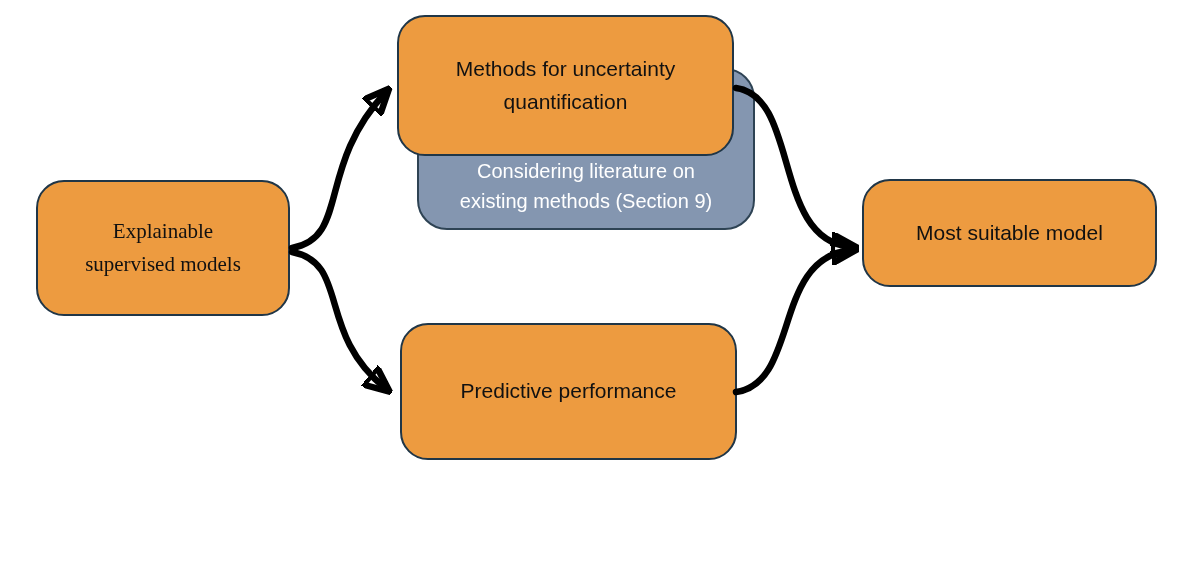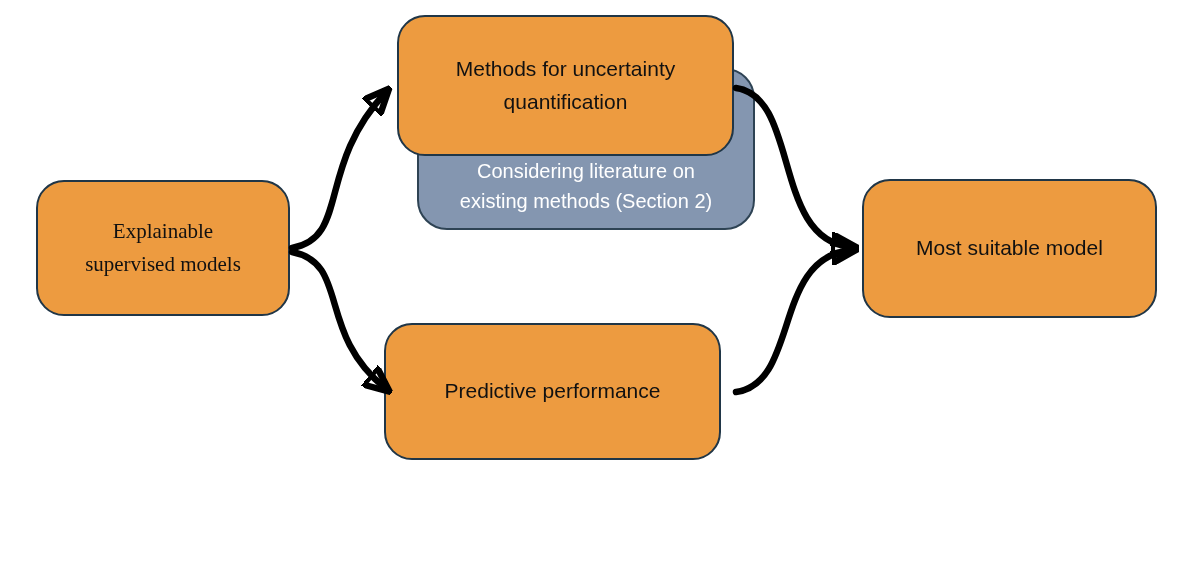--- a/index.html
+++ b/index.html
@@ -42,36 +42,36 @@
     display:flex;align-items:flex-end;justify-content:center;
     text-align:center;
     color:var(--note-text);
     font-size:20px;line-height:1.5;
     padding:0 26px 12px 26px;
     z-index:1;
   }
   .node-explainable   {left:36px;  top:180px; width:254px; height:136px;font-family:Liberation Serif, serif;}
   .node-methods       {left:397px; top:15px;  width:337px; height:141px;}
   .note-methods       {left:417px; top:68px;  width:338px; height:162px;}
-  .node-predictive    {left:384px; top:323px; width:337px; height:137px;}
+  .node-predictive    {left:400px; top:323px; width:337px; height:137px;}
   .note-predictive    {left:417px; top:377px; width:340px; height:190px;}
-  .node-most-suitable {left:862px; top:179px; width:295px; height:139px;}
+  .node-most-suitable {left:862px; top:179px; width:295px; height:108px;}
   .arrow-layer{
     position:absolute;left:0;top:0;width:1185px;height:587px;
     z-index:3;pointer-events:none;
   }
   .arrow-layer path{fill:none;stroke:var(--arrow);stroke-width:6.5;stroke-linecap:round;}
 </style>
 </head>
 <body>
 
 <div class="canvas">
 
   <div class="note note-methods">
-    <span>Considering literature on existing methods (Section 2)</span>
+    <span>Considering literature on existing methods (Section 9)</span>
   </div>
 
 
   <div class="node node-explainable">
     <span>Explainable supervised models</span>
   </div>
 
   <div class="node node-methods">
     <span>Methods for uncertainty quantification</span>
   </div>

